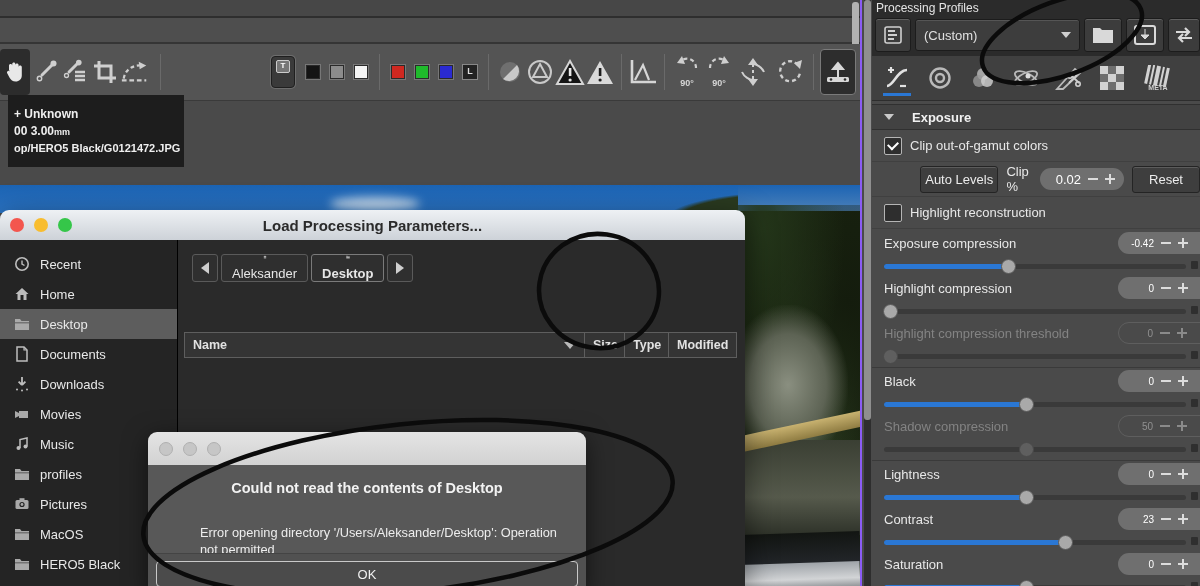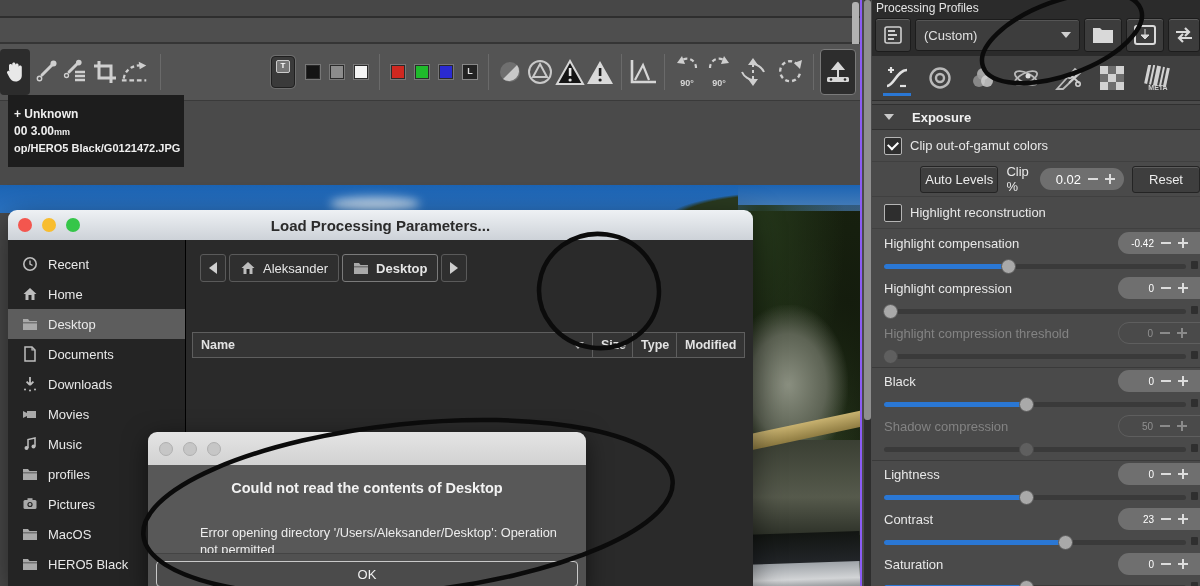--- a/index.html
+++ b/index.html
@@ -101,35 +101,35 @@
   .fill{position:absolute;left:0;top:5px;height:5px;background:#2a77d4;border-radius:3px;}
   .thumb{position:absolute;top:0;width:15px;height:15px;border-radius:50%;background:#a9a9a9;border:1px solid #5a5a5a;box-sizing:border-box;}
   .sreset{position:absolute;right:4px;top:30px;width:7px;height:8px;background:#2f2f2f;border-radius:1px;}
   .srow.off .lbl{color:#838383;}
   .srow.off .pill{background:transparent;border:1px solid #5e5e5e;}
   .srow.off .pill .v{color:#909090;}
   .srow.off .pill .pm{background:#8a8a8a;}
   .srow.off .pill .pm.plus::after{background:#8a8a8a;}
   .srow.off .thumb{background:#5f5f5f;border-color:#4a4a4a;}
   
-  .fdialog{left:8px;top:210px;width:745px;height:376px;border-radius:9px 9px 0 0;
+  .fdialog{left:0;top:210px;width:745px;height:376px;border-radius:9px 9px 0 0;
            box-shadow:0 8px 30px rgba(0,0,0,.5);overflow:hidden;}
   .ftitle{height:30px;background:linear-gradient(180deg,#eef1f4,#cdd2d8);display:flex;align-items:center;position:relative;}
   .lights{display:flex;gap:10px;padding-left:10px;position:absolute;}
   .light{width:14px;height:14px;border-radius:50%;}
   .ftitle .t{flex:1;text-align:center;font-size:15px;font-weight:bold;color:#2b2b2b;}
   .fbody{display:flex;height:346px;background:#2a2a2a;}
   .fsidebar{width:178px;background:#242424;border-right:1px solid #000;padding-top:9px;box-sizing:border-box;}
   .sitem{height:30px;display:flex;align-items:center;gap:10px;padding-left:14px;color:#e8e8e8;font-size:13px;}
   .sitem.sel{background:#5d5d5d;}
   .sitem svg{flex:0 0 auto;}
   .fmain{flex:1;position:relative;}
   .crumbs{position:absolute;left:14px;top:14px;height:28px;display:flex;gap:3px;}
   .crumb{height:28px;background:#2f2f2f;border:1px solid #5a5a5a;border-radius:3px;display:flex;
-         align-items:center;gap:7px;padding:0 10px;color:#e6e6e6;font-size:13px;box-sizing:border-box;}
+         align-items:center;gap:7px;padding:0 10px;color:#e6e6e6;font-size:13px;box-sizing:border-box;flex-direction:column;}
   .crumb.nav{width:26px;justify-content:center;padding:0;}
   .crumb.cur{font-weight:bold;border-color:#7a7a7a;}
   .tri-l{width:0;height:0;border-top:6px solid transparent;border-bottom:6px solid transparent;border-right:8px solid #cfcfcf;}
   .tri-r{width:0;height:0;border-top:6px solid transparent;border-bottom:6px solid transparent;border-left:8px solid #cfcfcf;}
   .lhead{position:absolute;left:6px;right:8px;top:92px;height:26px;background:#343434;border:1px solid #5e5e5e;
          display:flex;align-items:center;font-size:12.5px;font-weight:bold;color:#e2e2e2;box-sizing:border-box;}
   .lhead .name{flex:1;padding-left:8px;display:flex;align-items:center;}
   .lhead .sort{margin-left:auto;margin-right:8px;width:0;height:0;border-left:6px solid transparent;
                border-right:6px solid transparent;border-top:7px solid #b9b9b9;}
   .lhead .col{border-left:1px solid #5e5e5e;height:100%;display:flex;align-items:center;padding:0 8px;box-sizing:border-box;}
@@ -470,21 +470,21 @@
           <span>Reset</span>
         </div>
     </div>
     <div class="cbrow">
       <span class="cbox" id="cb-hlrecon"></span>
       <span>Highlight reconstruction</span>
     </div>
     <div class="srows" id="sliders">
   <div class="srow">
     <div class="top">
-      <span class="lbl">Highlight compensation</span>
+      <span class="lbl">Exposure compression</span>
       <span class="pill">
         <span class="v">-0.42</span>
         <span class="pm"></span>
         <span class="pm plus"></span>
       </span>
     </div>
     <div class="trackwrap">
       <div class="track"></div>
             <div class="fill" style="width: 41%;"></div>
             <div class="thumb" style="left: calc(41% - 7px);"></div>

